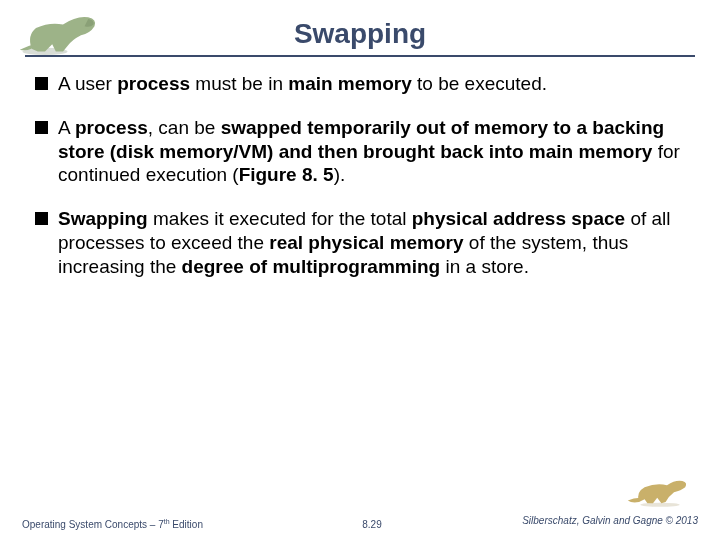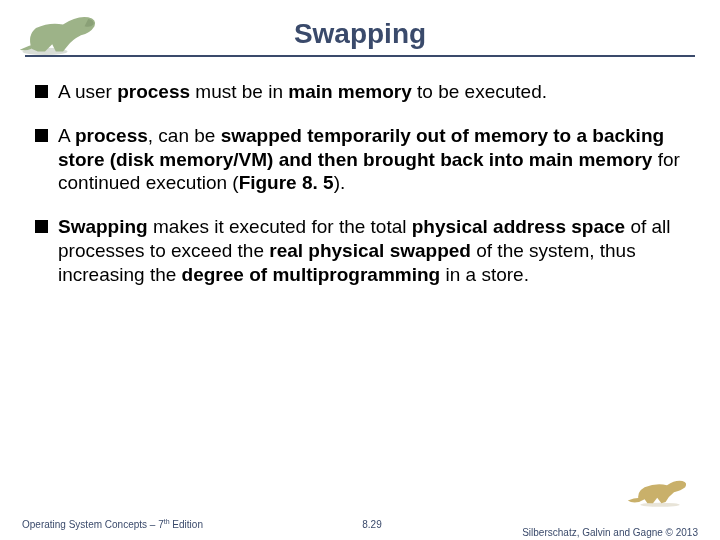--- a/index.html
+++ b/index.html
@@ -47,21 +47,20 @@
     right: 25px;
     height: 2px;
     background: #3a4a6b;
   }
   .content {
     position: absolute;
     top: 72px;
     left: 35px;
     right: 30px;
     color: #000;
-    margin-top: 8px;
   }
   .bullet {
     display: flex;
     align-items: flex-start;
     margin-bottom: 20px;
     font-size: 19px;
     line-height: 1.25;
   }
   .bullet .marker {
     width: 13px;
@@ -100,24 +99,25 @@
     position: absolute;
     bottom: 10px;
     left: 50%;
     transform: translateX(-50%);
     font-size: 10px;
     color: #3a4a6b;
     margin-left: 12px;
   }
   .footer-right {
     position: absolute;
-    bottom: 2px;
+    bottom: 14px;
     right: 22px;
     font-size: 10px;
     color: #3a4a6b;
+    font-style: italic;
   }
 </style>
 </head>
 <body>
 
 <div class="slide">
 
   <svg class="dino-top" viewBox="0 0 100 55">
     <ellipse cx="30" cy="48" rx="25" ry="4" fill="rgba(100,120,90,0.25)"></ellipse>
     <path d="M 15 45 Q 10 30 20 22 Q 35 15 50 18 Q 65 8 78 10 Q 88 12 85 20 Q 80 28 70 30 Q 60 35 55 42 L 50 48 L 42 48 L 38 40 L 30 48 L 22 48 Z" fill="#9db388"></path>
@@ -132,21 +132,21 @@
       <div class="bullet">
         <div class="marker"></div>
         <span class="bullet-text"><span>A user </span><b>process</b><span> must be in </span><b>main memory</b><span> to be executed.</span></span>
       </div>
       <div class="bullet">
         <div class="marker"></div>
         <span class="bullet-text"><span>A </span><b>process</b><span>, can be </span><b>swapped temporarily out of memory to a backing store (disk memory/VM) and then brought back into main memory</b><span> for continued execution (</span><b>Figure 8. 5</b><span>).</span></span>
       </div>
       <div class="bullet">
         <div class="marker"></div>
-        <span class="bullet-text"><b>Swapping</b><span> makes it executed for the total </span><b>physical address space</b><span> of all processes to exceed the </span><b>real physical swapped</b><span> of the system, thus increasing the </span><b>degree of  multiprogramming</b><span> in a store.</span></span>
+        <span class="bullet-text"><b>Swapping</b><span> makes it executed for the total </span><b>physical address space</b><span> of all processes to exceed the </span><b>real physical memory</b><span> of the system, thus increasing the </span><b>degree of  multiprogramming</b><span> in a store.</span></span>
       </div>
     </div>
 
   <svg class="dino-bottom" viewBox="0 0 100 55">
     <ellipse cx="50" cy="50" rx="28" ry="3" fill="rgba(140,120,60,0.2)"></ellipse>
     <path d="M 20 46 Q 15 32 28 25 Q 45 18 60 22 Q 72 14 82 16 Q 90 18 86 25 Q 80 30 70 32 Q 62 38 58 46 L 52 48 L 46 40 L 40 48 L 32 48 L 28 42 Z" fill="#c9b06a"></path>
     <path d="M 20 46 Q 10 48 4 44 Q 12 40 22 40 Z" fill="#c9b06a"></path>
   </svg>
 
   <div class="footer-left">

